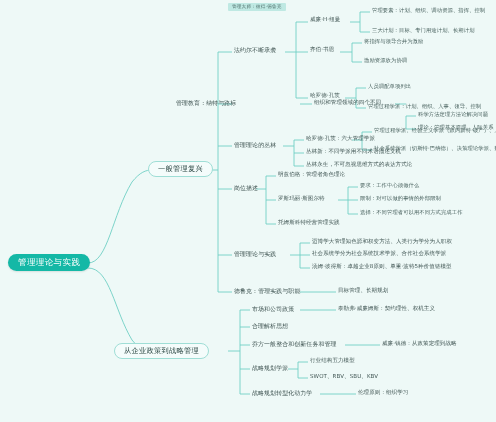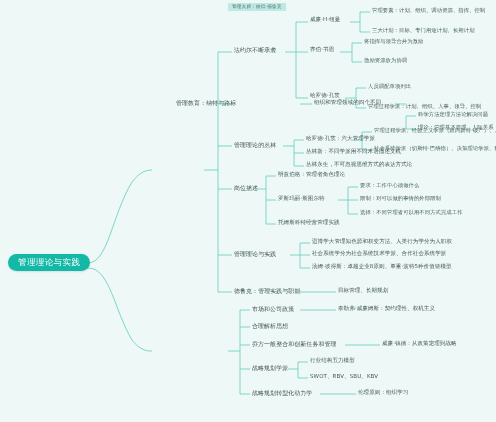--- a/index.html
+++ b/index.html
@@ -170,20 +170,21 @@
       <path d="M298,378 L308,378"></path>
 
       <path d="M320,394 L356,394"></path>
     </g>
   </svg>
 
   <div class="node chip" style="left:228px;top:3px;">管理大师：彼得·德鲁克</div>
 
   <div class="node root" style="left:8px;top:254px;">管理理论与实践</div>
 
+  <div class="node lvl1" style="left:148px;top:161px;">一般管理复兴</div>
 
   <div class="node lvl2" style="left:234px;top:47px;">法约尔不断承袭</div>
 
   <div class="node lvl3" style="left:310px;top:17px;">威廉·H·纽曼</div>
   <div class="node lvl4" style="left:372px;top:8px;">管理要素：计划、组织、调动资源、指挥、控制</div>
   <div class="node lvl4" style="left:372px;top:28px;">三大计划：目标、专门用途计划、长期计划</div>
 
   <div class="node lvl3" style="left:310px;top:47px;">齐伯·书恩</div>
   <div class="node lvl4" style="left:364px;top:39px;">将指挥与领导合并为激励</div>
   <div class="node lvl4" style="left:364px;top:58px;">激励资源放为协调</div>
@@ -213,20 +214,21 @@
   <div class="node lvl3" style="left:278px;top:220px;">托姆斯科特经营管理实践</div>
 
   <div class="node lvl2" style="left:234px;top:251px;">管理理论与实践</div>
   <div class="node lvl3" style="left:312px;top:239px;">迈博学大管理知色源和权变方法、人类行为学分为人职权</div>
   <div class="node lvl3" style="left:312px;top:251px;">社会系统学分为社会系统技术学派、合作社会系统学派</div>
   <div class="node lvl3" style="left:312px;top:264px;">汤姆·彼得斯：卓越企业8原则、单重·波特5种价值链模型</div>
 
   <div class="node lvl2" style="left:234px;top:288px;">德鲁克：管理实践与职能</div>
   <div class="node lvl3" style="left:338px;top:288px;">目标管理、长期规划</div>
 
+  <div class="node lvl1" style="left:114px;top:343px;">从企业政策到战略管理</div>
 
   <div class="node lvl2" style="left:252px;top:306px;">市场和公司政策</div>
   <div class="node lvl3" style="left:338px;top:306px;">泰勒弗·威廉姆斯：契约理性、权机主义</div>
 
   <div class="node lvl2" style="left:252px;top:323px;">合理解析思想</div>
 
   <div class="node lvl2" style="left:252px;top:341px;">乔方一般整合和创新任务和管理</div>
   <div class="node lvl3" style="left:382px;top:341px;">威廉·钱德：从政策定理到战略</div>
 
   <div class="node lvl2" style="left:252px;top:365px;">战略规划学派</div>

